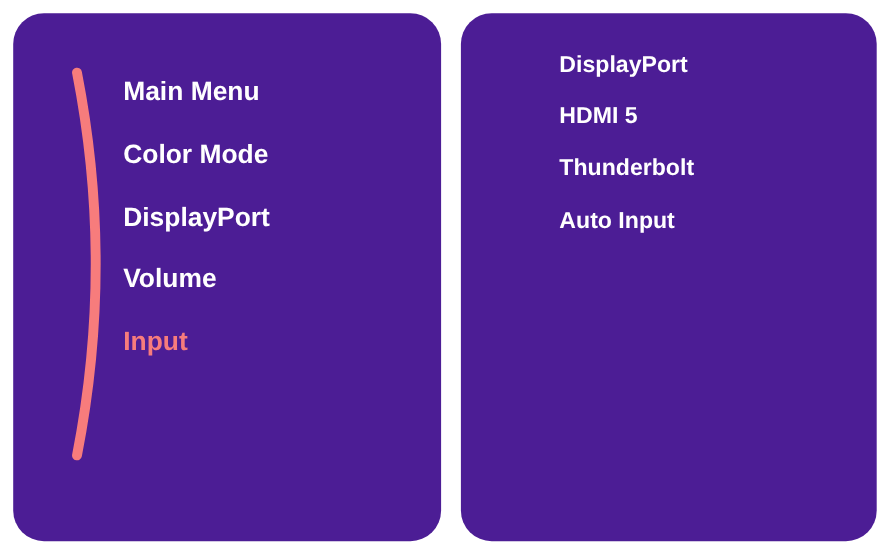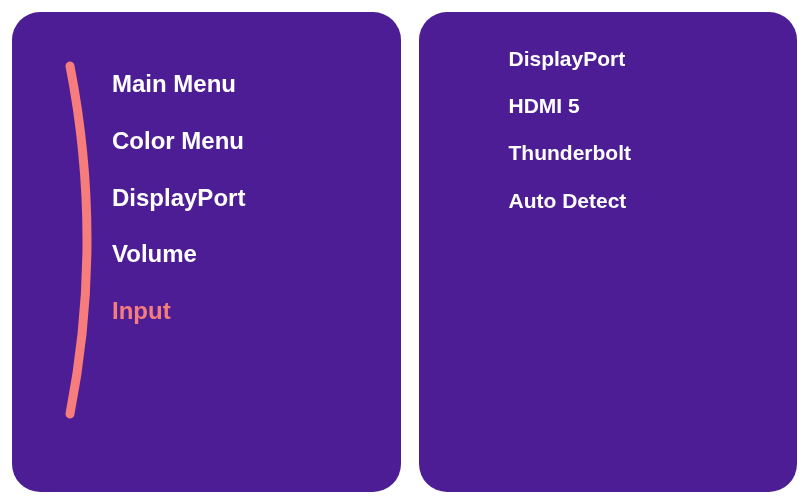--- a/index.html
+++ b/index.html
@@ -58,24 +58,24 @@
     }
   </style>
 </head>
 <body>
 
 <div class="panel panel-left">
   <svg class="arc-indicator" viewBox="0 0 60 360" preserveAspectRatio="none">
     <path d="M 14 6 Q 48 180 14 354" stroke="#f77c7c" stroke-width="9" fill="none" stroke-linecap="round"></path>
   </svg>
   <span class="menu-item">Main Menu</span>
-  <span class="menu-item">Color Menu</span>
+  <span class="menu-item">Color Mode</span>
   <span class="menu-item">DisplayPort</span>
   <span class="menu-item">Volume</span>
   <span class="menu-item selected">Input</span>
 </div>
 
 <div class="panel panel-right">
   <span class="submenu-item">DisplayPort</span>
   <span class="submenu-item">HDMI 5</span>
   <span class="submenu-item">Thunderbolt</span>
-  <span class="submenu-item">Auto Detect</span>
+  <span class="submenu-item">Auto Input</span>
 </div>
 
 </body></html>

